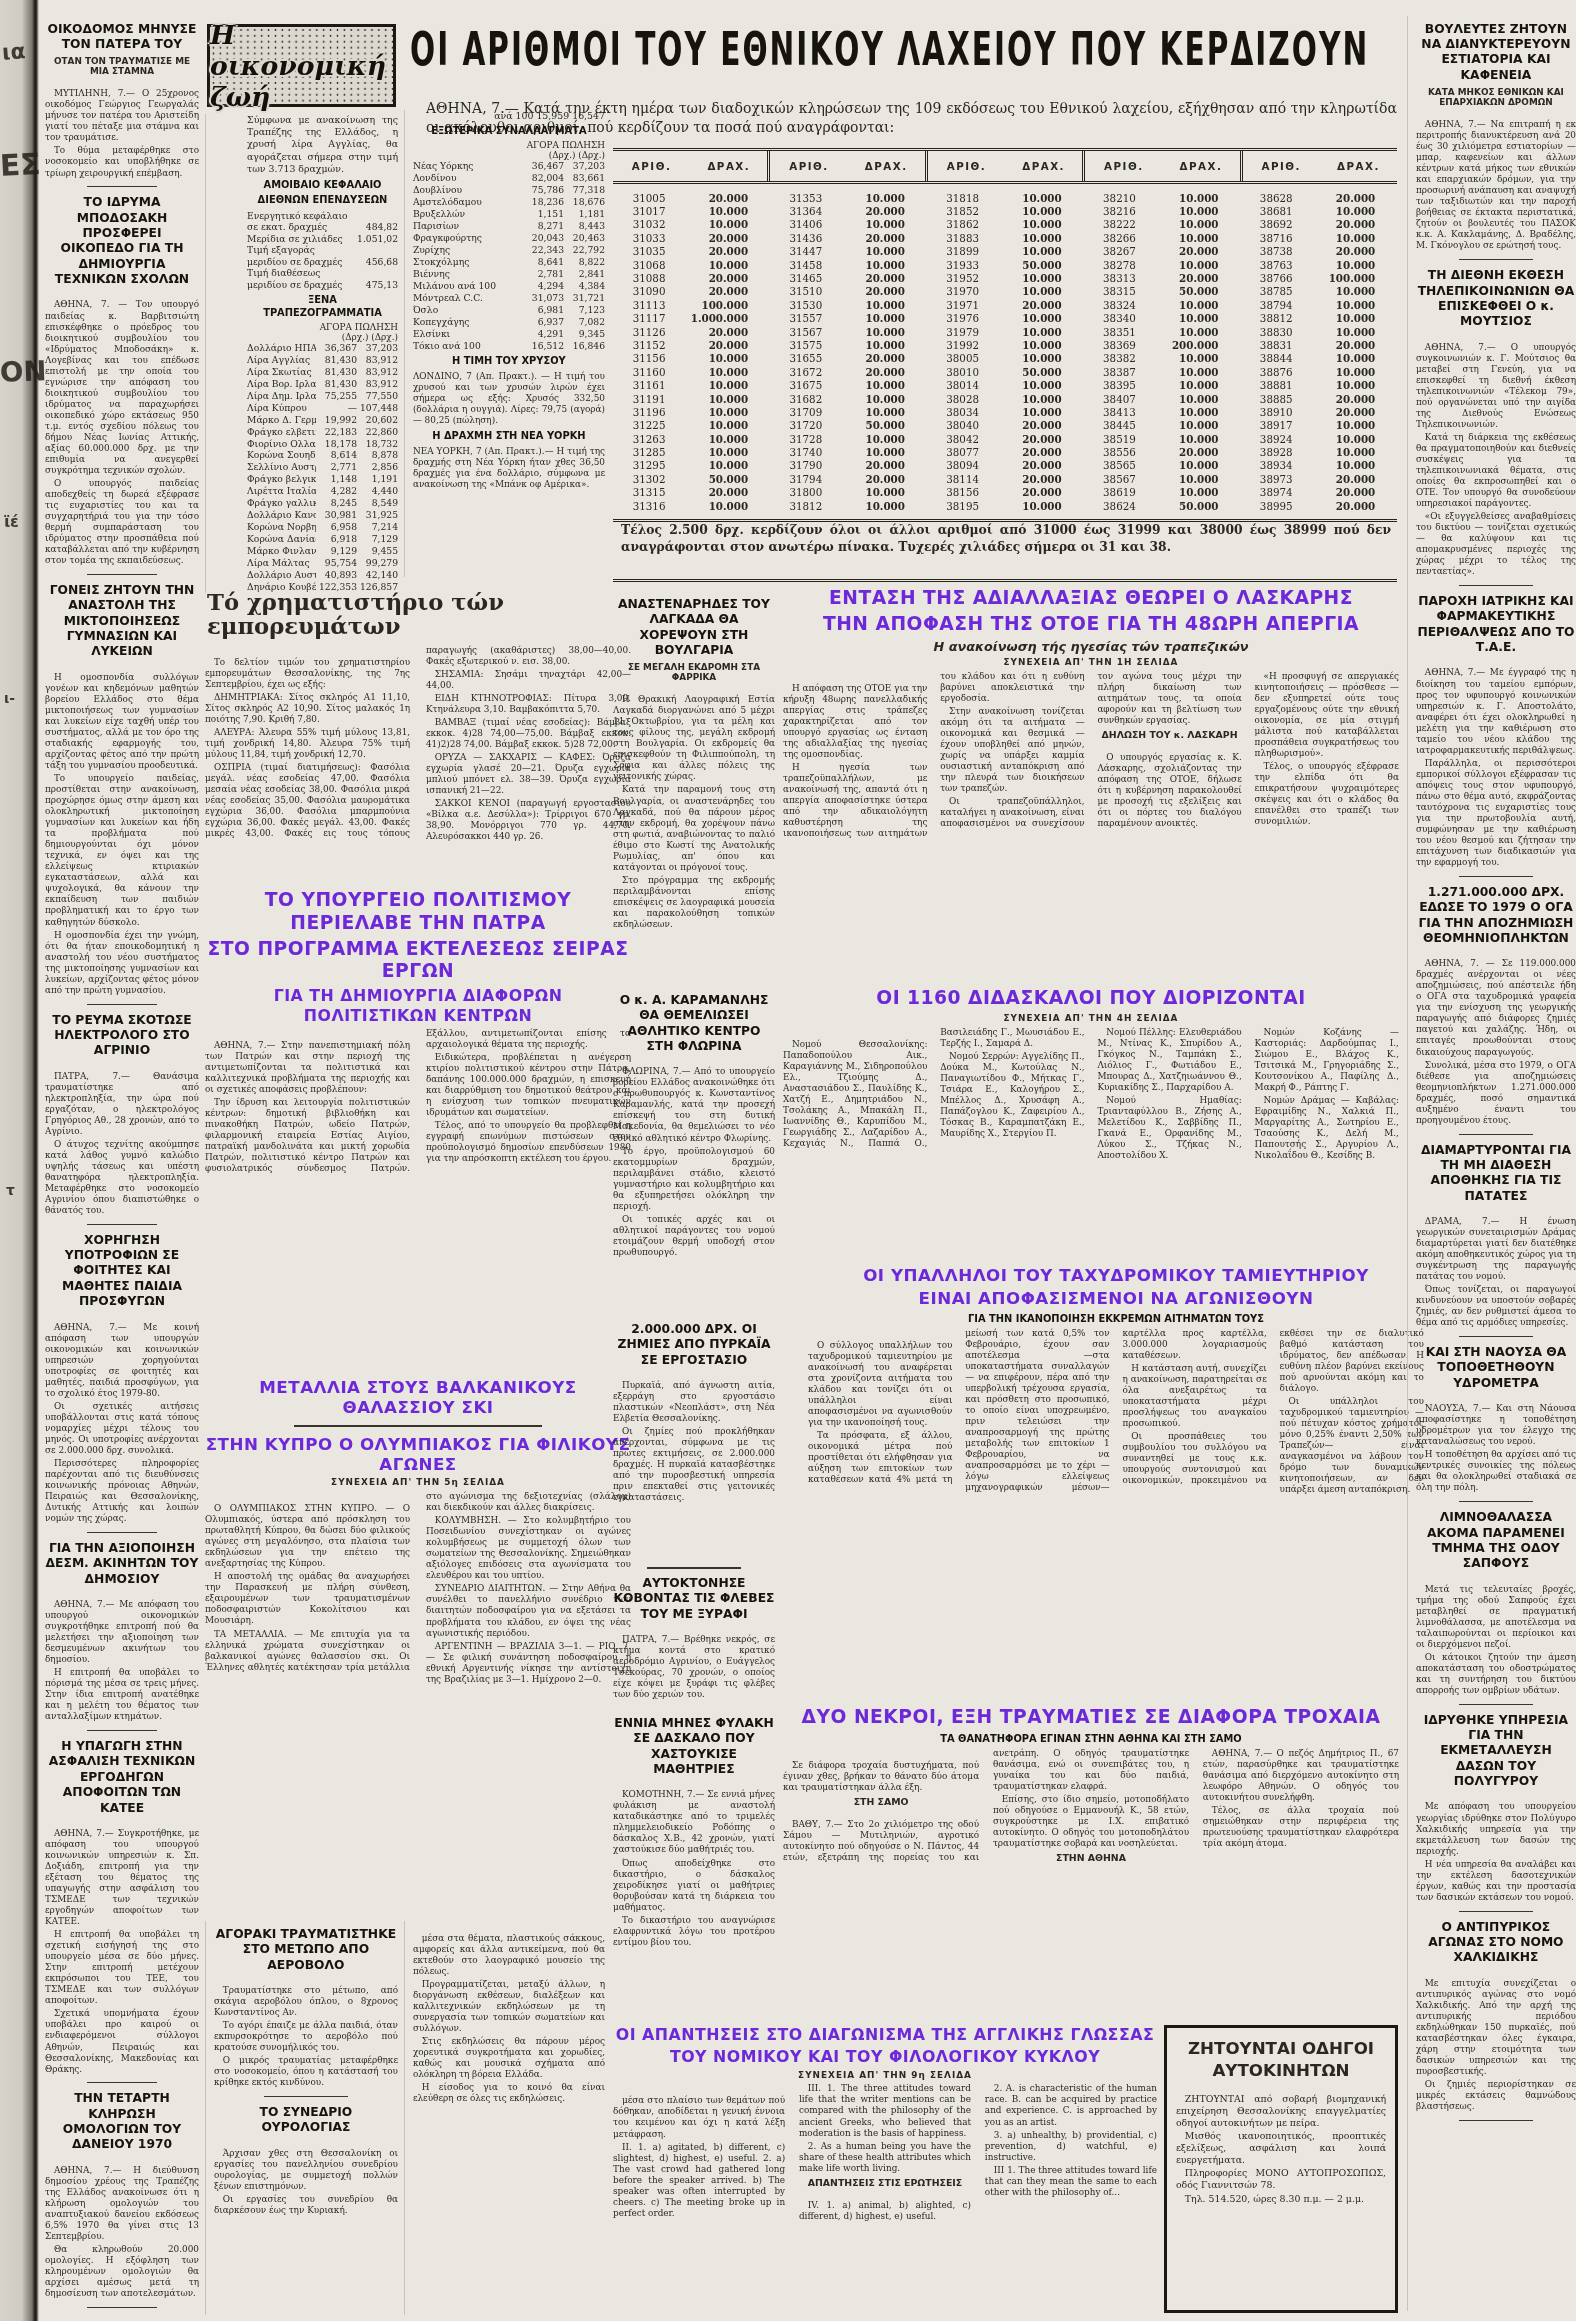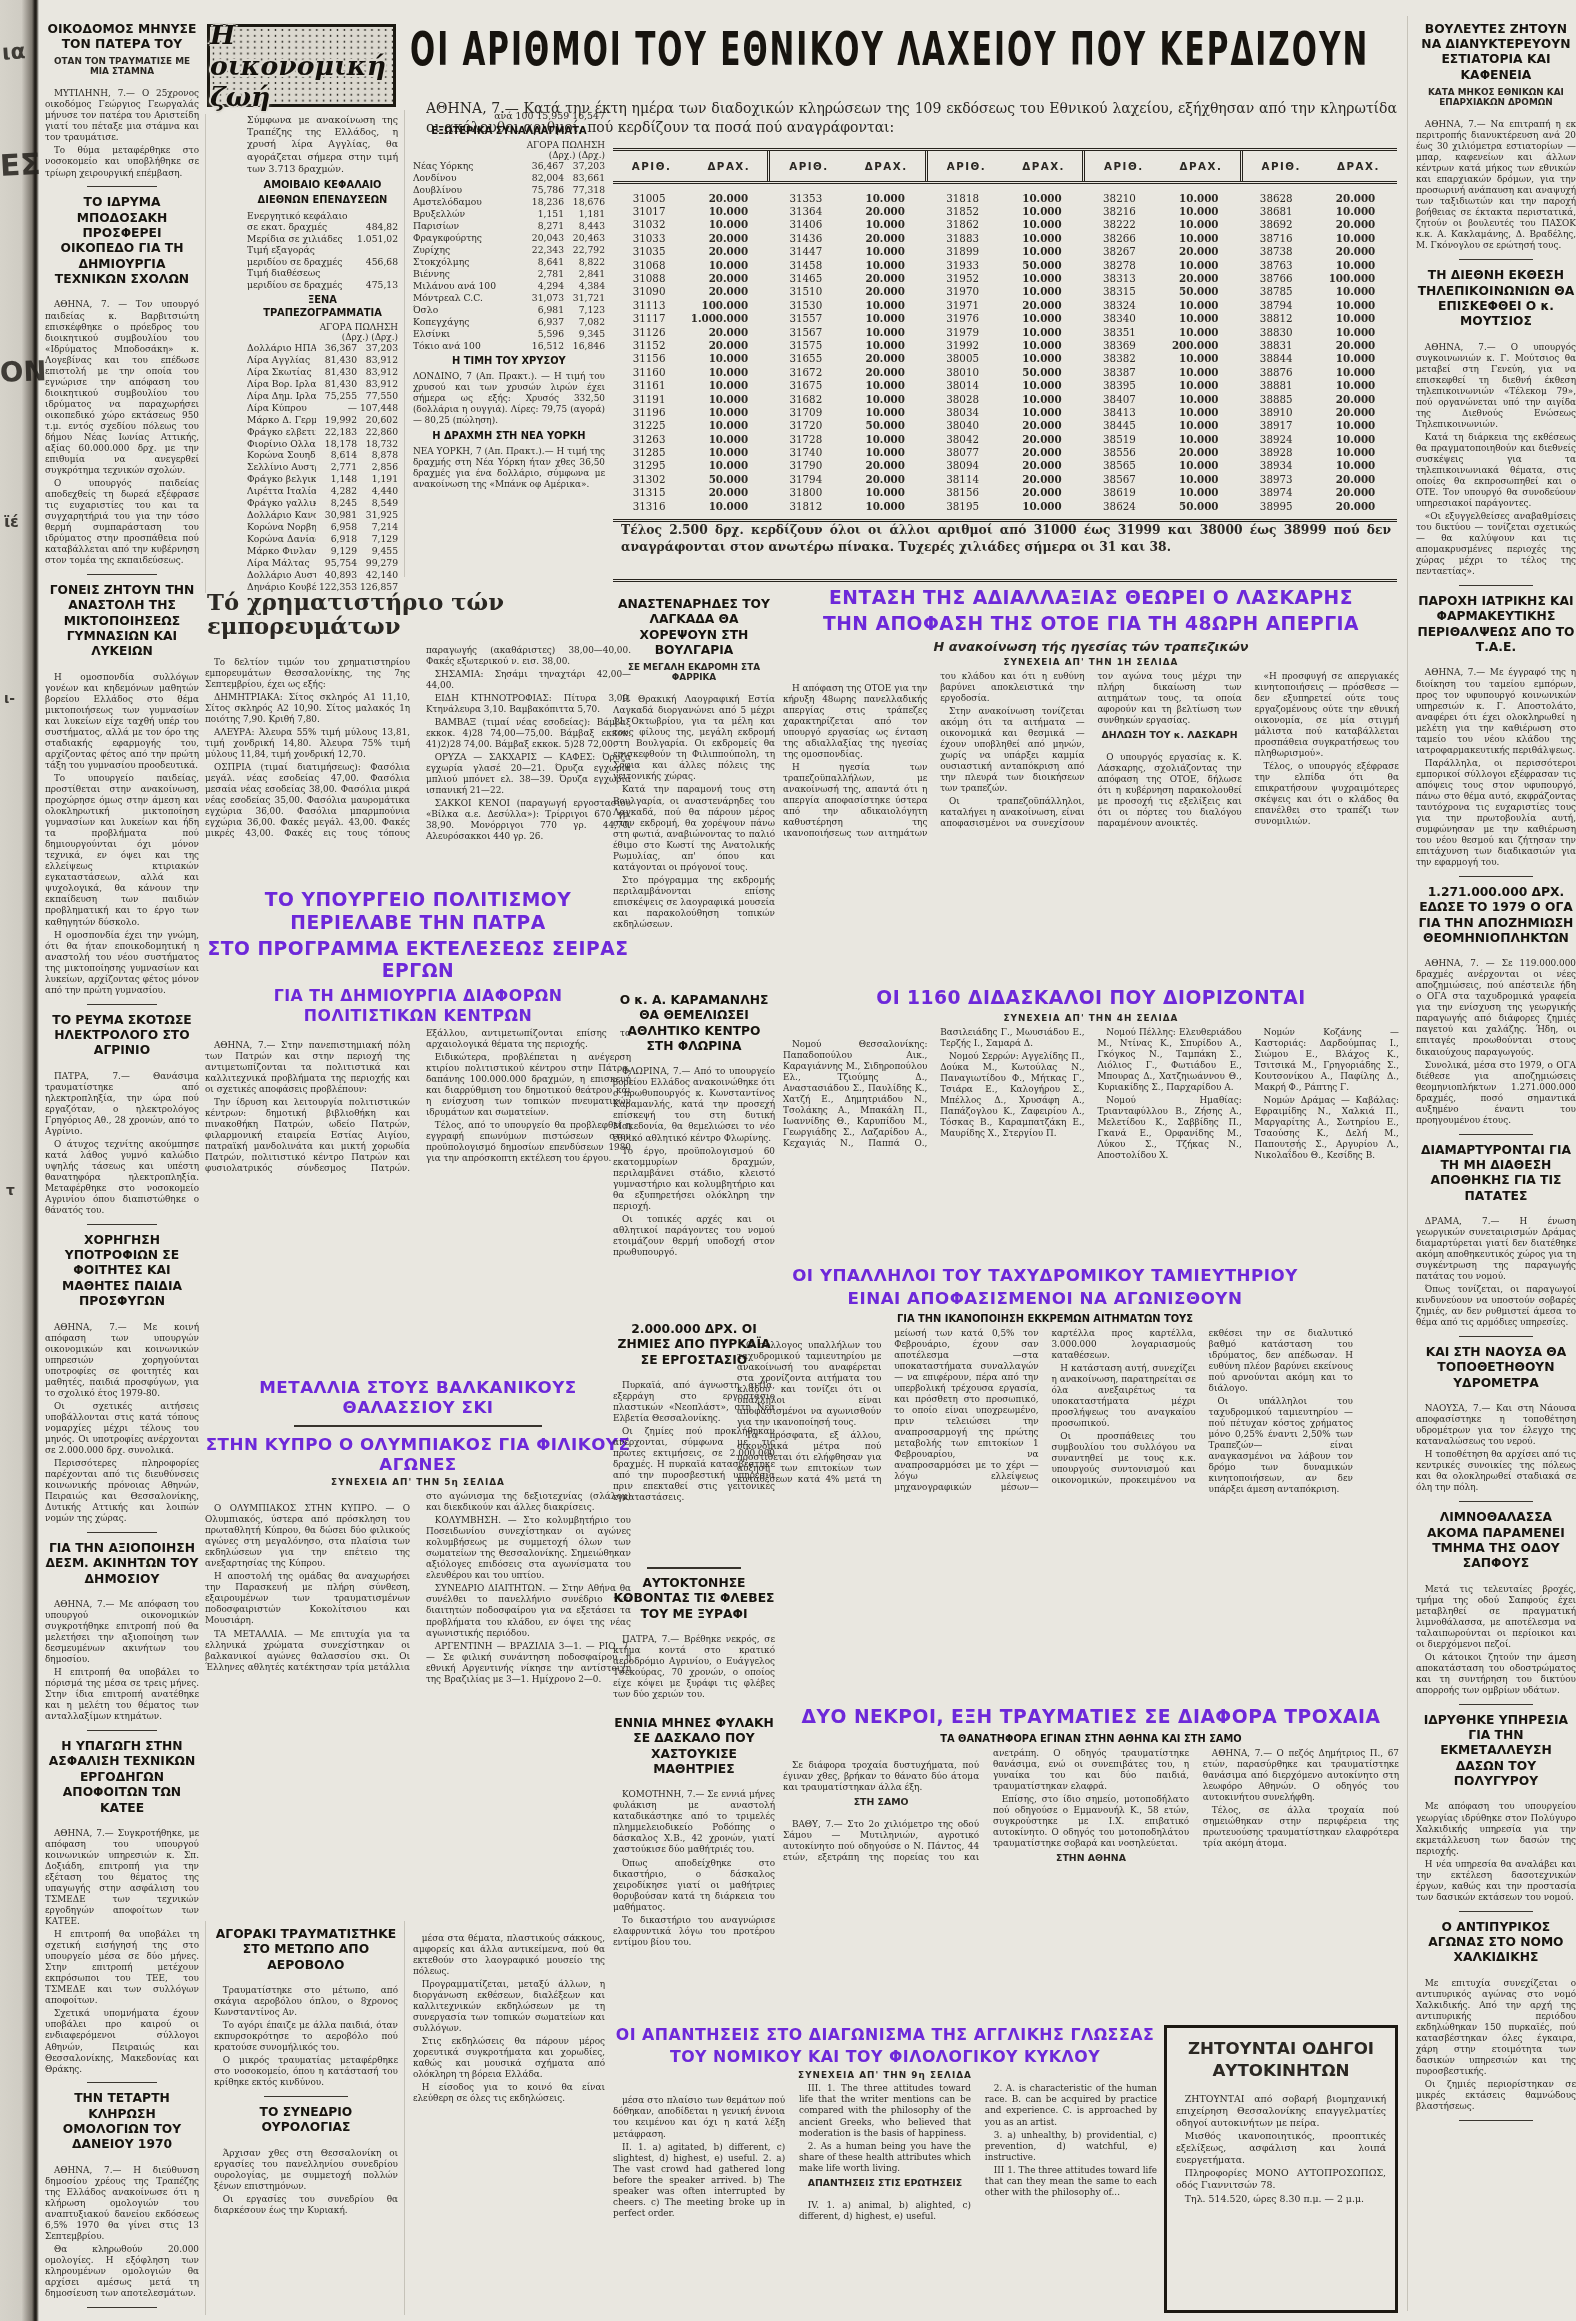--- a/index.html
+++ b/index.html
@@ -976,21 +976,21 @@
           <span class="v1">6,981</span>
           <span class="v2">7,123</span>
         </div>
         <div class="lsrow">
           <span class="nm">Κοπεγχάγης</span>
           <span class="v1">6,937</span>
           <span class="v2">7,082</span>
         </div>
         <div class="lsrow">
           <span class="nm">Ελσίνκι</span>
-          <span class="v1">5,596</span>
+          <span class="v1">4,291</span>
           <span class="v2">9,345</span>
         </div>
         <div class="lsrow">
           <span class="nm">Τόκιο ανά 100</span>
           <span class="v1">16,512</span>
           <span class="v2">16,846</span>
         </div>
       </div>
     <div class="h-sm">Η ΤΙΜΗ ΤΟΥ ΧΡΥΣΟΥ</div>
     <p style="font-size:8.9px;line-height:1.25;text-align:justify;margin:0;">ΛΟΝΔΙΝΟ, 7 (Απ. Πρακτ.). — Η τιμή του χρυσού και των χρυσών λιρών έχει σήμερα ως εξής: Χρυσός 332,50 (δολλάρια η ουγγιά). Λίρες: 79,75 (αγορά) — 80,25 (πώληση).</p>
@@ -1113,21 +1113,21 @@
 
     <p>Νομού Θεσσαλονίκης: Παπαδοπούλου Αικ., Καραγιάννης Μ., Σιδηροπούλου Ελ., Τζιούμης Δ., Αναστασιάδου Σ., Παυλίδης Κ., Χατζή Ε., Δημητριάδου Ν., Τσολάκης Α., Μπακάλη Π., Ιωαννίδης Θ., Καρυπίδου Μ., Γεωργιάδης Σ., Λαζαρίδου Α., Κεχαγιάς Ν., Παππά Ο., Βασιλειάδης Γ., Μωυσιάδου Ε., Τερζής Ι., Σαμαρά Δ.</p>
         <p>Νομού Σερρών: Αγγελίδης Π., Δούκα Μ., Κωτούλας Ν., Παναγιωτίδου Φ., Μήτκας Γ., Τσιάρα Ε., Καλογήρου Σ., Μπέλλος Δ., Χρυσάφη Α., Παπάζογλου Κ., Ζαφειρίου Λ., Τόσκας Β., Καραμπατζάκη Ε., Μαυρίδης Χ., Στεργίου Π.</p>
         <p>Νομού Πέλλης: Ελευθεριάδου Μ., Ντίνας Κ., Σπυρίδου Α., Γκόγκος Ν., Ταμπάκη Σ., Λιόλιος Γ., Φωτιάδου Ε., Μπουρας Δ., Χατζηιωάννου Θ., Κυριακίδης Σ., Παρχαρίδου Α.</p>
         <p>Νομού Ημαθίας: Τριανταφύλλου Β., Ζήσης Α., Μελετίδου Κ., Σαββίδης Π., Γκανά Ε., Ορφανίδης Μ., Λύκου Σ., Τζήκας Ν., Αποστολίδου Χ.</p>
         <p>Νομών Κοζάνης — Καστοριάς: Δαρδούμπας Ι., Σιώμου Ε., Βλάχος Κ., Τσιτσικά Μ., Γρηγοριάδης Σ., Κουτσονίκου Α., Παφίλης Δ., Μακρή Φ., Ράπτης Γ.</p>
         <p>Νομών Δράμας — Καβάλας: Εφραιμίδης Ν., Χαλκιά Π., Μαργαρίτης Α., Σωτηρίου Ε., Τσαούσης Κ., Δελή Μ., Παπουτσής Σ., Αργυρίου Λ., Νικολαΐδου Θ., Κεσίδης Β.</p>
       </div>
   </div>
 
-  <div class="block" style="left:737px;top:1265px;width:616px;height:437px;">
+  <div class="block" style="left:808px;top:1265px;width:616px;height:437px;">
     <div class="h-lg" style="font-size:16.7px;">ΟΙ ΥΠΑΛΛΗΛΟΙ ΤΟΥ ΤΑΧΥΔΡΟΜΙΚΟΥ ΤΑΜΙΕΥΤΗΡΙΟΥ</div>
     <div class="h-lg" style="font-size:16.7px;">ΕΙΝΑΙ ΑΠΟΦΑΣΙΣΜΕΝΟΙ ΝΑ ΑΓΩΝΙΣΘΟΥΝ</div>
     <div class="h-sm">ΓΙΑ ΤΗΝ ΙΚΑΝΟΠΟΙΗΣΗ ΕΚΚΡΕΜΩΝ ΑΙΤΗΜΑΤΩΝ ΤΟΥΣ</div>
     <div class="bodytxt cols4" style="height:351px;">
 
     <p>Ο σύλλογος υπαλλήλων του ταχυδρομικού ταμιευτηρίου με ανακοίνωσή του αναφέρεται στα χρονίζοντα αιτήματα του κλάδου και τονίζει ότι οι υπάλληλοι είναι αποφασισμένοι να αγωνισθούν για την ικανοποίησή τους.</p>
         <p>Τα πρόσφατα, εξ άλλου, οικονομικά μέτρα πού προστίθεται ότι ελήφθησαν για αύξηση των επιτοκίων των καταθέσεων κατά 4% μετά τη μείωσή των κατά 0,5% τον Φεβρουάριο, έχουν σαν αποτέλεσμα —στα υποκαταστήματα συναλλαγών— να επιφέρουν, πέρα από την υπερβολική τρέχουσα εργασία, και πρόσθετη στο προσωπικό, το οποίο είναι υποχρεωμένο, πριν τελειώσει την αναπροσαρμογή της πρώτης μεταβολής των επιτοκίων 1 Φεβρουαρίου, να αναπροσαρμόσει με το χέρι —λόγω ελλείψεως μηχανογραφικών μέσων— καρτέλλα προς καρτέλλα, 3.000.000 λογαριασμούς καταθέσεων.</p>
         <p>Η κατάσταση αυτή, συνεχίζει η ανακοίνωση, παρατηρείται σε όλα ανεξαιρέτως τα υποκαταστήματα μέχρι προσλήψεως του αναγκαίου προσωπικού.</p>
         <p>Οι προσπάθειες του συμβουλίου του συλλόγου να συναντηθεί με τους κ.κ. υπουργούς συντονισμού και οικονομικών, προκειμένου να εκθέσει την σε διαλυτικό βαθμό κατάσταση του ιδρύματος, δεν απέδωσαν. Η ευθύνη πλέον βαρύνει εκείνους πού αρνούνται ακόμη και το διάλογο.</p>
         <p>Οι υπάλληλοι του ταχυδρομικού ταμιευτηρίου —πού πέτυχαν κόστος χρήματος μόνο 0,25% έναντι 2,50% των Τραπεζών— είναι αναγκασμένοι να λάβουν τον δρόμο των δυναμικών κινητοποιήσεων, αν δεν υπάρξει άμεση ανταπόκριση.</p>

